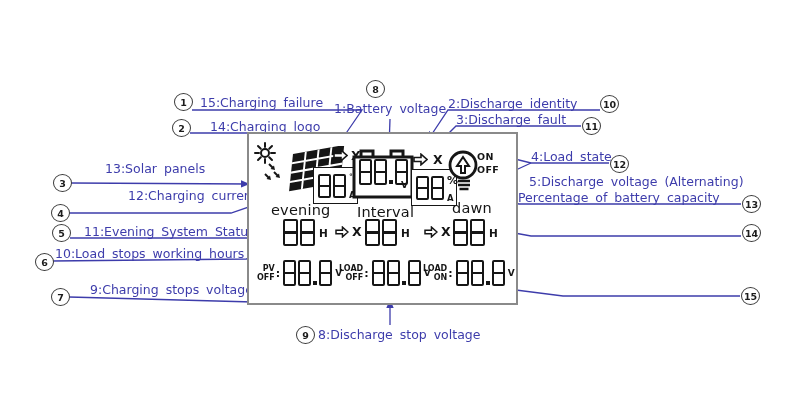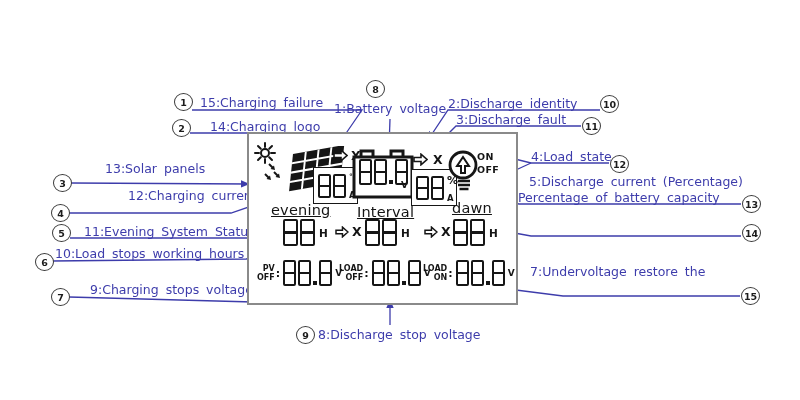--- a/index.html
+++ b/index.html
@@ -26,21 +26,21 @@
   .ubox{position:absolute;box-sizing:border-box;border:1.8px solid #161616;background:#fff;
         display:flex;align-items:center;padding:3px 2px 2px 3px;}
   .ucol{display:flex;flex-direction:column;justify-content:space-between;height:100%;margin-left:2px;}
   .uC{font-size:7.5px;font-weight:700;color:#161616;}
   .uA{font-size:8.5px;font-weight:800;color:#161616;}
   .uPct{font-size:11px;font-weight:800;color:#161616;}
   .uH{font-size:10.5px;font-weight:800;color:#161616;margin-left:3px;}
   .uV{font-size:9px;font-weight:800;color:#161616;margin-left:2px;}
   .xmark{font-size:12.5px;font-weight:800;color:#141414;}
   .arrx{display:inline-flex;align-items:center;gap:3px;}
-  .lcdtitle{font-size:14.5px;font-weight:500;color:#141414;letter-spacing:.2px;text-decoration:underline;}
+  .lcdtitle{font-size:14.5px;font-weight:500;color:#141414;letter-spacing:.2px;}
   .onoff{font-size:9.5px;font-weight:800;color:#141414;line-height:1.35;letter-spacing:.3px;}
   .tgrp{display:inline-flex;align-items:center;}
   .vgrp{display:inline-flex;align-items:center;}
   .vlbl{display:flex;flex-direction:column;font-size:8px;font-weight:800;color:#161616;
         line-height:1.15;text-align:right;}
   .colon{font-size:11px;font-weight:800;color:#161616;margin:0 2px 0 1px;}
 </style>
 </head>
 <body>
 
@@ -95,23 +95,22 @@
   <div class="lbl" style="left:105px;top:161px">13:Solar panels</div>
   <div class="lbl" style="left:128px;top:188px">12:Charging current</div>
   <div class="lbl" style="left:84px;top:224px">11:Evening System Status</div>
   <div class="lbl" style="left:55px;top:246px">10:Load stops working hours</div>
   <div class="lbl" style="left:90px;top:282px">9:Charging stops voltage</div>
   <div class="lbl" style="left:334px;top:101px">1:Battery voltage</div>
   <div class="lbl" style="left:318px;top:327px">8:Discharge stop voltage</div>
   <div class="lbl" style="left:448px;top:96px">2:Discharge identity</div>
   <div class="lbl" style="left:456px;top:112px">3:Discharge fault</div>
   <div class="lbl" style="left:531px;top:149px">4:Load state</div>
-  <div class="lbl" style="left:529px;top:174px">5:Discharge current (Percentage)</div>
+  <div class="lbl" style="left:529px;top:174px">5:Discharge voltage (Alternating)</div>
   <div class="lbl" style="left:518px;top:190px">Percentage of battery capacity</div>
-  <div class="lbl" style="left:530px;top:264px">7:Undervoltage restore the</div>
 
   <div class="lcd">
 
     <svg class="abs" style="left:3px;top:7px" width="34" height="48" viewBox="0 0 34 48">
       <g stroke="#161616" stroke-width="2" fill="none" stroke-linecap="round">
         <circle cx="13" cy="12" r="4"></circle>
         <path d="M13 2v4M13 18v4M3 12h4M19 12h4M6 5l2.8 2.8M17.2 16.2L20 19M6 19l2.8-2.8M17.2 7.8L20 5"></path>
       </g>
       <g fill="#161616">
         <path d="M17 23l4 4" stroke="#161616" stroke-width="2" fill="none"></path>

